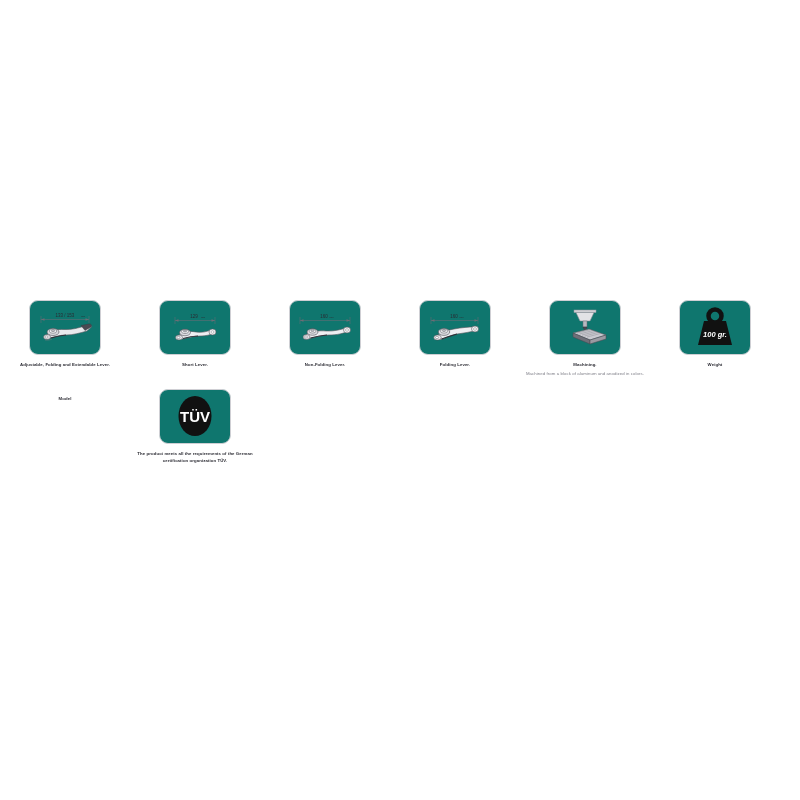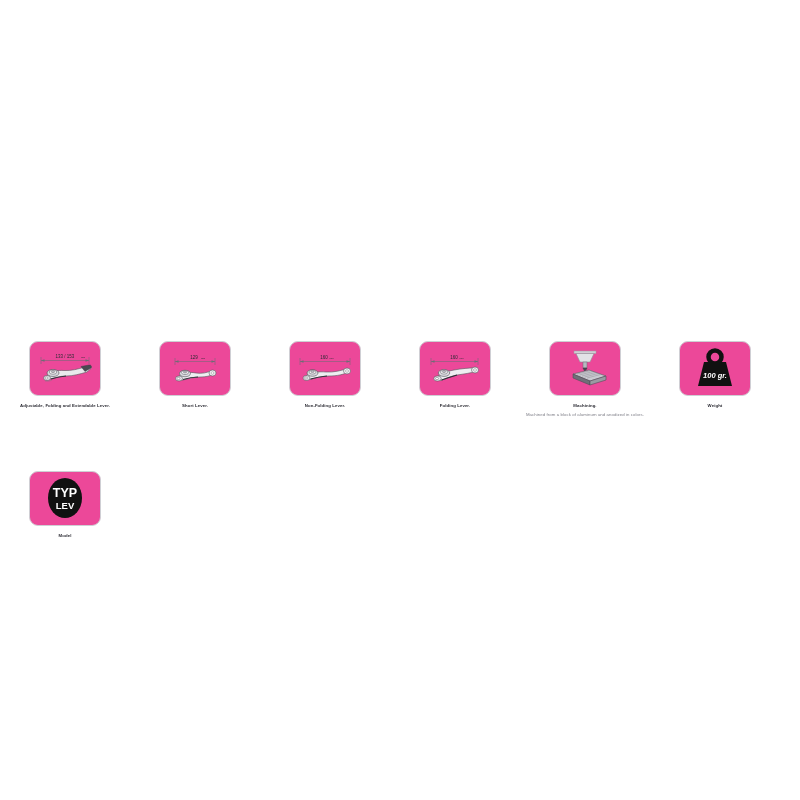--- a/index.html
+++ b/index.html
@@ -34,26 +34,25 @@
     width: 130px;
     display: flex;
     flex-direction: column;
     align-items: center;
   }
   .iconbox {
     width: 72px;
     height: 55px;
     border: 1px solid #cfcfd4;
     border-radius: 9px;
-    background: #ec4899;
+    background: #0f766e;
     display: flex;
     align-items: center;
     justify-content: center;
     box-sizing: border-box;
-    margin-top: 41px;
   }
   .caption {
     margin-top: 6px;
     text-align: center;
     font-size: 4.3px;
     line-height: 1.65;
     color: #2b2b33;
     font-weight: bold;
     letter-spacing: 0.02em;
     max-width: 124px;
@@ -228,30 +227,34 @@
         <div class="caption">
           <span>Weight</span>
         </div>
       </div>
 
     </div>
 
     <div class="row row2">
 
       <div class="cell">
+        <div class="caption">
+          <span>Model</span>
+        </div>
+      </div>
+
+
+      <div class="cell">
         <div class="iconbox">
           <svg width="60" height="48" viewBox="0 0 120 96">
-            <ellipse cx="60" cy="48" rx="34" ry="40" fill="#111111"></ellipse>
-            <text x="60" y="45" text-anchor="middle" font-family="Liberation Sans, sans-serif" font-size="25" font-weight="bold" fill="#ffffff">TYP</text>
-            <text x="60" y="70" text-anchor="middle" font-family="Liberation Sans, sans-serif" font-size="19" font-weight="bold" fill="#ffffff">LEV</text>
-          </svg>
-        </div>
-        <div class="caption">
-          <span>Model</span>
-        </div>
-      </div>
-
-
+            <ellipse cx="60" cy="48" rx="33" ry="40" fill="#111111"></ellipse>
+            <text x="60" y="60" text-anchor="middle" font-family="Liberation Sans, sans-serif" font-size="30" font-weight="bold" fill="#ffffff">TÜV</text>
+          </svg>
+        </div>
+        <div class="caption">
+          <span>The product meets all the requirements of the German certification organization TÜV.</span>
+        </div>
+      </div>
 
     </div>
 
   </div>
 </div>
 
 </body></html>

